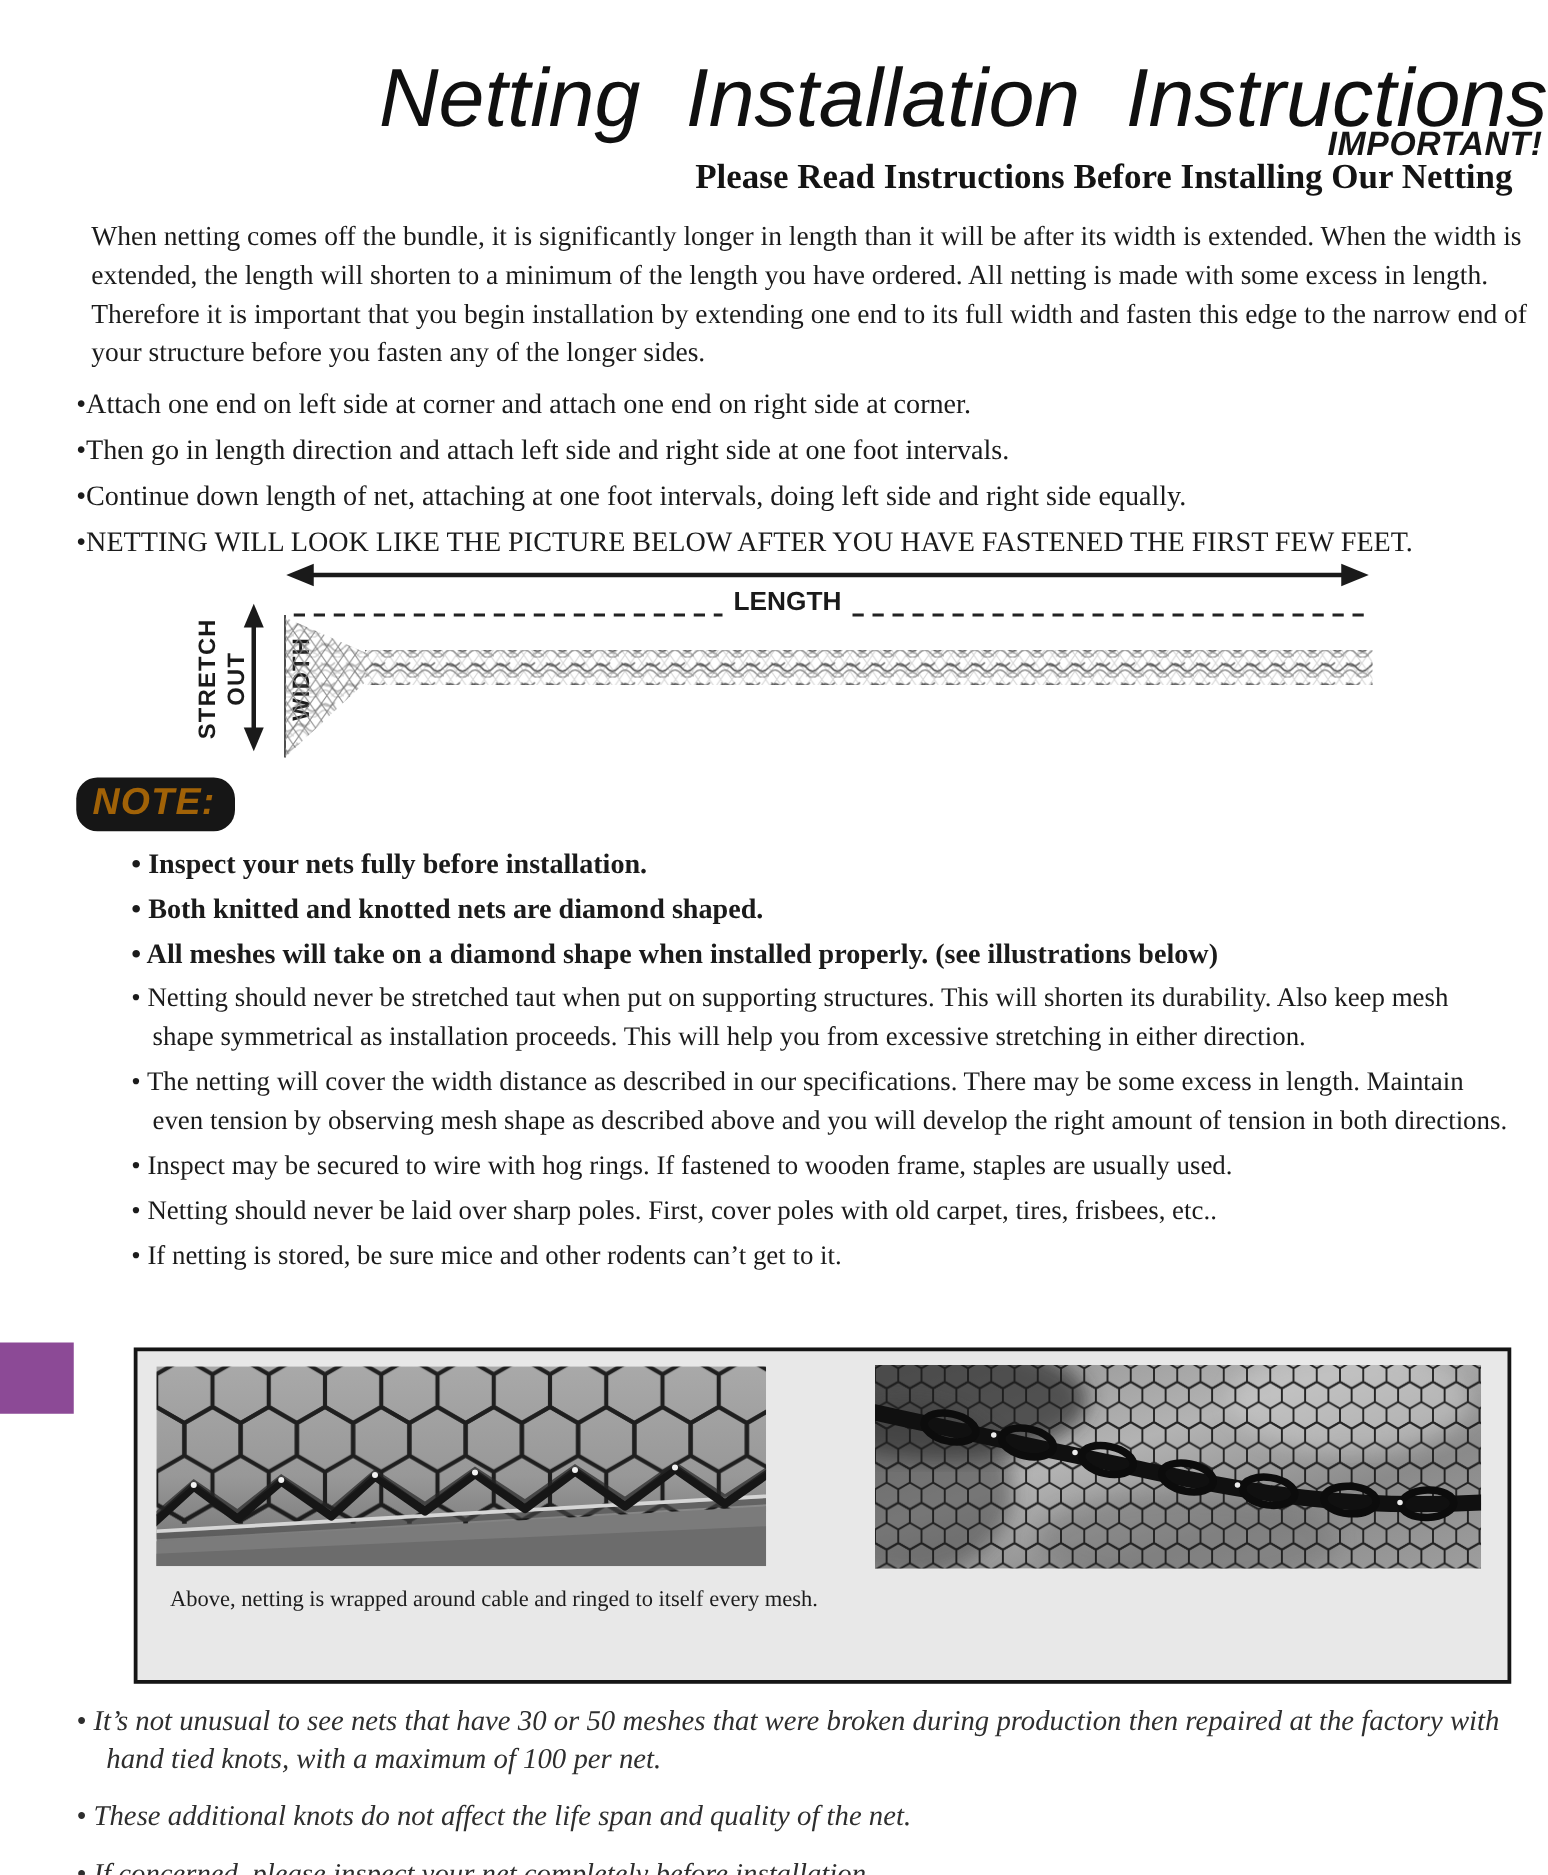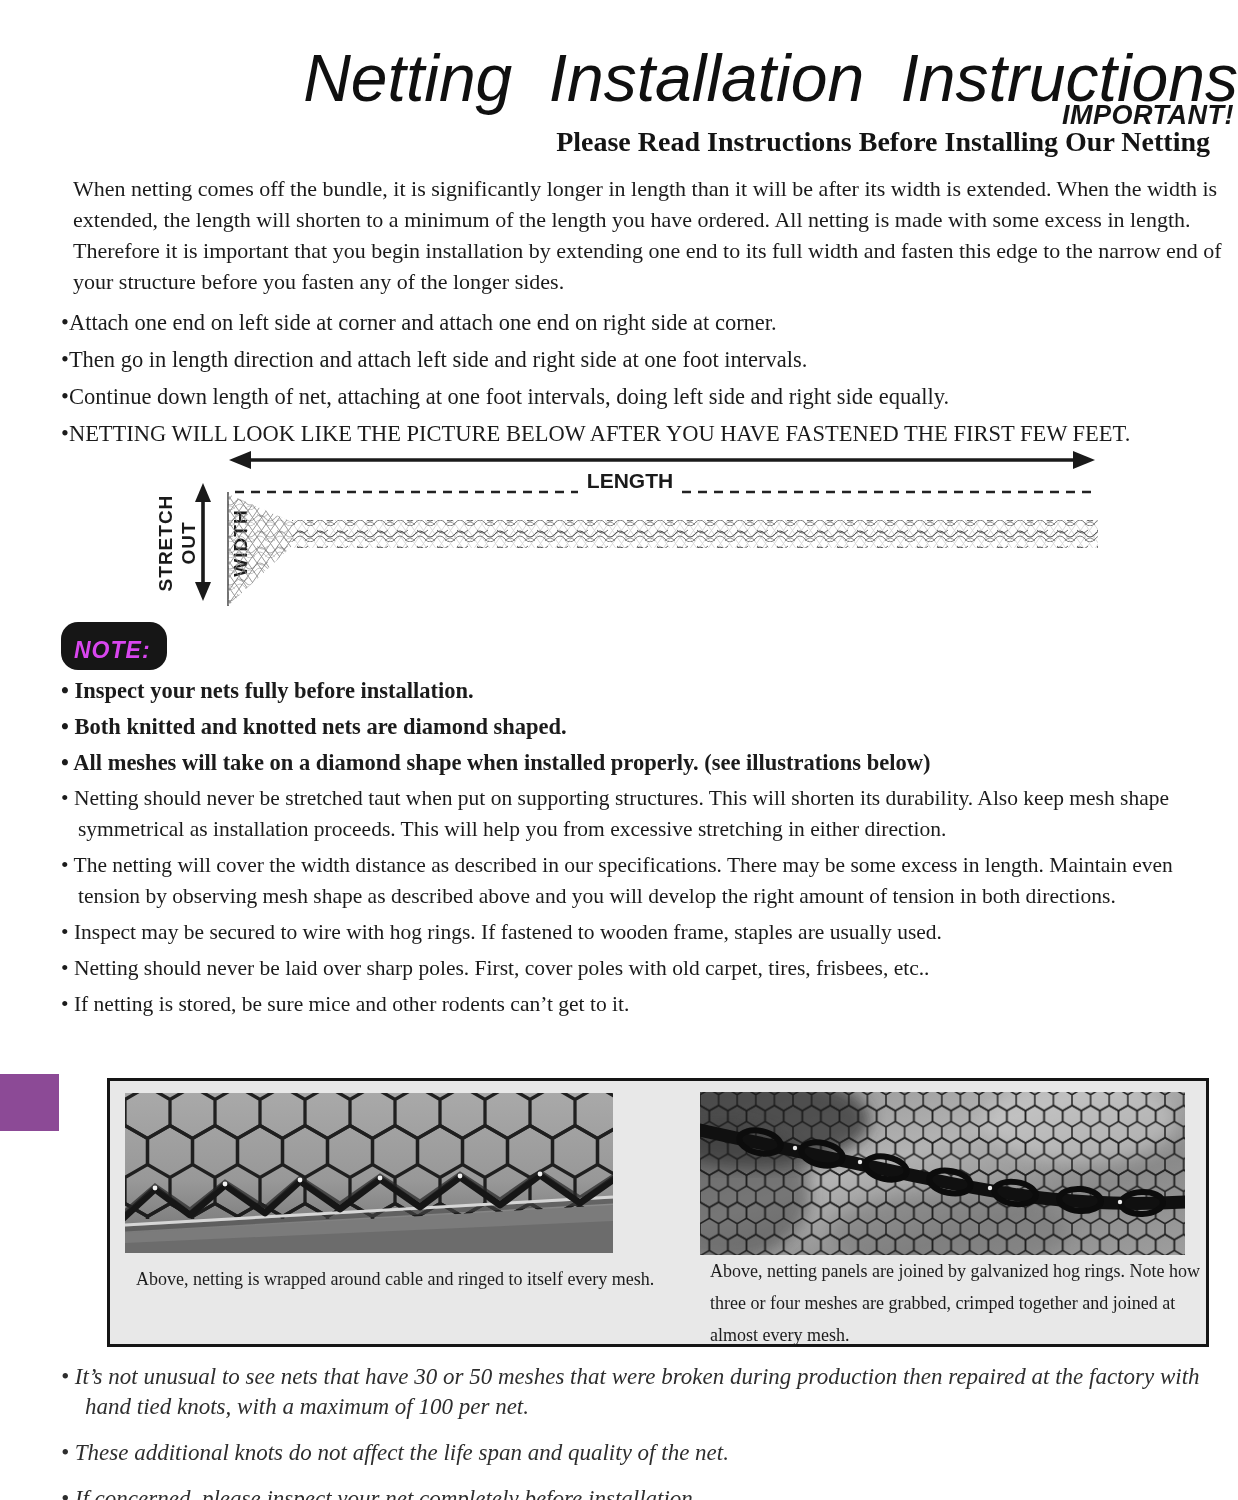--- a/index.html
+++ b/index.html
@@ -21,26 +21,26 @@
          font-size:22px;line-height:31px;}
 
   ul{list-style:none;margin:0;padding:0;}
 
   .steps{position:absolute;top:311px;left:61px;width:1165px;font-size:22.5px;}
   .steps li{margin-bottom:13px;line-height:24px;}
 
   .diagram{position:absolute;left:95px;top:446px;width:1143px;height:175px;}
 
   .note-badge{position:absolute;left:61px;top:622px;display:inline-block;
-              background:#161616;color:#d946ef;border-radius:17px;padding:15px 16px 6px 13px;
+              background:#161616;color:#a16207;border-radius:17px;padding:3px 16px 6px 13px;
               font-family:"Liberation Sans",sans-serif;font-weight:bold;font-style:italic;
-              font-size:23px;letter-spacing:1px;}
+              font-size:30px;letter-spacing:1px;}
 
   .notes{position:absolute;top:675px;left:61px;width:1152px;font-size:21.5px;}
-  .notes li{line-height:31px;margin-bottom:5px;padding-left:17px;text-indent:-17px;}
+  .notes li{line-height:31px;margin-bottom:5px;padding-left:17px;text-indent:-17px;margin-left:44px;}
   .notes li.b{font-weight:bold;font-size:22.5px;}
 
   .purple-tab{position:absolute;left:0;top:1074px;width:59px;height:57px;background:#8c4a96;}
 
   .photo-panel{position:absolute;left:107px;top:1078px;width:1102px;height:269px;
                background:#e8e8e8;border:3px solid #151515;box-sizing:border-box;}
 
   .photo{position:absolute;overflow:hidden;}
   .photo svg{display:block;width:100%;height:100%;}
   .photo-left{left:125px;top:1093px;width:488px;height:160px;}
@@ -208,21 +208,20 @@
       <g fill="#ececec">
         <circle cx="95" cy="56" r="2.2"></circle>
           <circle cx="160" cy="70" r="2.2"></circle>
         <circle cx="290" cy="96" r="2.2"></circle>
           <circle cx="420" cy="110" r="2.2"></circle>
       </g>
     </svg>
   </div>
 
   <div class="caption caption-left">Above, netting is wrapped around cable and ringed to itself every mesh.</div>
-  <div class="caption caption-right">Above, netting panels are joined by galvanized hog rings. Note how three or four meshes are grabbed, crimped together and joined at almost every mesh.</div>
 
   <ul class="footnotes">
     <li>•  It’s not unusual to see nets that have 30 or 50 meshes that were broken during production then repaired at the factory with hand tied knots, with a maximum of 100 per net.</li>
     <li>•  These additional knots do not affect the life span and quality of the net.</li>
     <li>•  If concerned, please inspect your net completely before installation.</li>
   </ul>
 
 </div>
 
 </body></html>

